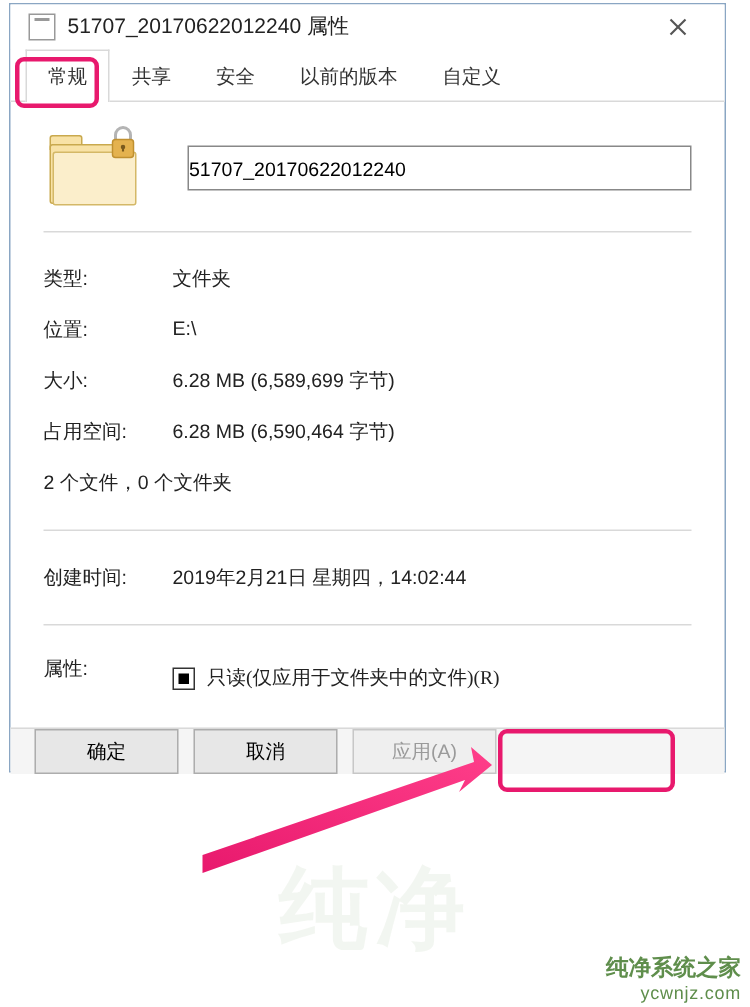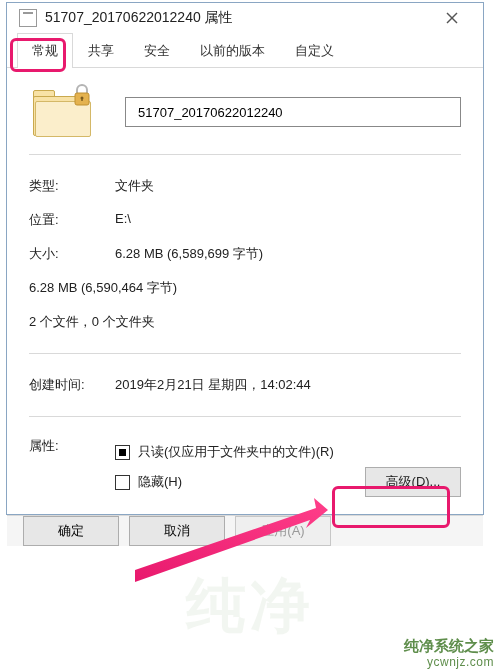--- a/index.html
+++ b/index.html
@@ -16,30 +16,30 @@
     .highlight-1 { position: absolute; border: 3px solid #e8196d; border-radius: 6px; pointer-events: none; z-index: 5; }
     .content { flex: 1; padding: 16px 22px 10px 22px; position: relative; }
     .row { display: flex; align-items: center; margin-bottom: 4px; }
     .icon-col { width: 96px; }
     .folder-icon { width: 64px; height: 56px; position: relative; }
     .folder-back { position: absolute; width: 56px; height: 40px; background: #f8e2a6; border: 1px solid #c9a94e; bottom: 4px; left: 4px; border-radius: 2px; }
     .folder-tab { position: absolute; width: 22px; height: 10px; background: #f8e2a6; border: 1px solid #c9a94e; top: 6px; left: 4px; border-radius: 2px 2px 0 0; }
     .folder-front { position: absolute; width: 56px; height: 36px; background: #fbeecb; border: 1px solid #d4b867; bottom: 3px; left: 6px; border-radius: 2px; }
     .lock { position: absolute; right: 2px; top: 0; width: 18px; height: 22px; }
     .lock svg { display: block; }
-    .name-input { flex: 1; height: 30px; border: 1px solid #888; padding: 0 12px; font-size: 13px; outline: none; background: #fff; }
+    .name-input { flex: 1; height: 30px; border: 1px solid #888; padding: 0 0; font-size: 13px; outline: none; background: #fff; }
     hr.sep { border: none; border-top: 1px solid #d9d9d9; margin: 14px 0; }
     .kv { display: flex; padding: 8px 0; font-size: 13px; }
     .kv-label { width: 86px; color: #222; }
     .kv-value { flex: 1; color: #222; word-break: break-all; }
     .attrs { padding-top: 6px; }
     .chk-row { display: flex; align-items: center; padding: 6px 0; }
     .chk-box { width: 15px; height: 15px; border: 1px solid #333; margin-right: 8px; display: inline-flex; align-items: center; justify-content: center; background: #fff; }
     .chk-box.filled::after { content: ""; width: 7px; height: 7px; background: #000; }
-    .chk-label { font-size: 13px; }
+    .chk-label { font-size: 13px; font-family: Liberation Serif, serif; }
     .adv-row { display: flex; align-items: center; }
     .adv-row .chk-row { flex: none; margin-right: 18px; }
     .adv-spacer { flex: 1; }
     .btn { min-width: 96px; height: 30px; border: 1px solid #adadad; background: #e7e7e7; font-size: 13px; text-align: center; line-height: 28px; cursor: pointer; padding: 0 14px; }
     .footer { height: 56px; border-top: 1px solid #d9d9d9; display: flex; align-items: center; justify-content: flex-start; gap: 10px; padding: 0 16px; background: #f5f5f5; }
     .watermark { position: absolute; right: 6px; bottom: 2px; text-align: right; font-size: 15px; color: #5f8e4c; font-weight: 600; text-shadow: 0 0 3px #fff,0 0 3px #fff,0 0 3px #fff; line-height: 1.2; z-index: 20; }
     .watermark .sub { font-size: 12px; color: #5f8e4c; font-weight: 400; letter-spacing: 0.5px; }
     .arrow { position: absolute; pointer-events: none; z-index: 10; }
     .bg-logo { position: absolute; left: 0; right: 0; bottom: 0; height: 130px; display: flex; align-items: center; justify-content: center; opacity: 0.07; font-size: 60px; font-weight: 700; color: #5a8a45; letter-spacing: 4px; pointer-events: none; }
   </style>
@@ -96,20 +96,21 @@
       </div>
     <div class="kv">
         <div class="kv-label">位置:</div>
         <div class="kv-value">E:\</div>
       </div>
     <div class="kv">
         <div class="kv-label">大小:</div>
         <div class="kv-value">6.28 MB (6,589,699 字节)</div>
       </div>
     <div class="kv">
+        <div class="kv-label">占用空间:</div>
         <div class="kv-value">6.28 MB (6,590,464 字节)</div>
       </div>
     <div class="kv">
         <div class="kv-value">2 个文件，0 个文件夹</div>
       </div>
 
     <hr class="sep">
 
     <div class="kv">
         <div class="kv-label">创建时间:</div>
@@ -117,28 +118,20 @@
       </div>
 
     <hr class="sep">
 
     <div class="kv attrs">
       <div class="kv-label">属性:</div>
       <div class="kv-value">
         <div class="chk-row">
           <span class="chk-box filled"></span>
           <span class="chk-label">只读(仅应用于文件夹中的文件)(R)</span>
-        </div>
-        <div class="adv-row">
-          <div class="chk-row">
-            <span class="chk-box"></span>
-            <span class="chk-label">隐藏(H)</span>
-          </div>
-          <div class="adv-spacer"></div>
-          <div class="btn">高级(D)...</div>
         </div>
       </div>
     </div>
 
   </div>
 
   <div class="footer">
     <div class="btn">确定</div>
     <div class="btn">取消</div>
     <div class="btn" style="color:#9a9a9a;border-color:#c7c7c7;background:#efefef;">应用(A)</div>

